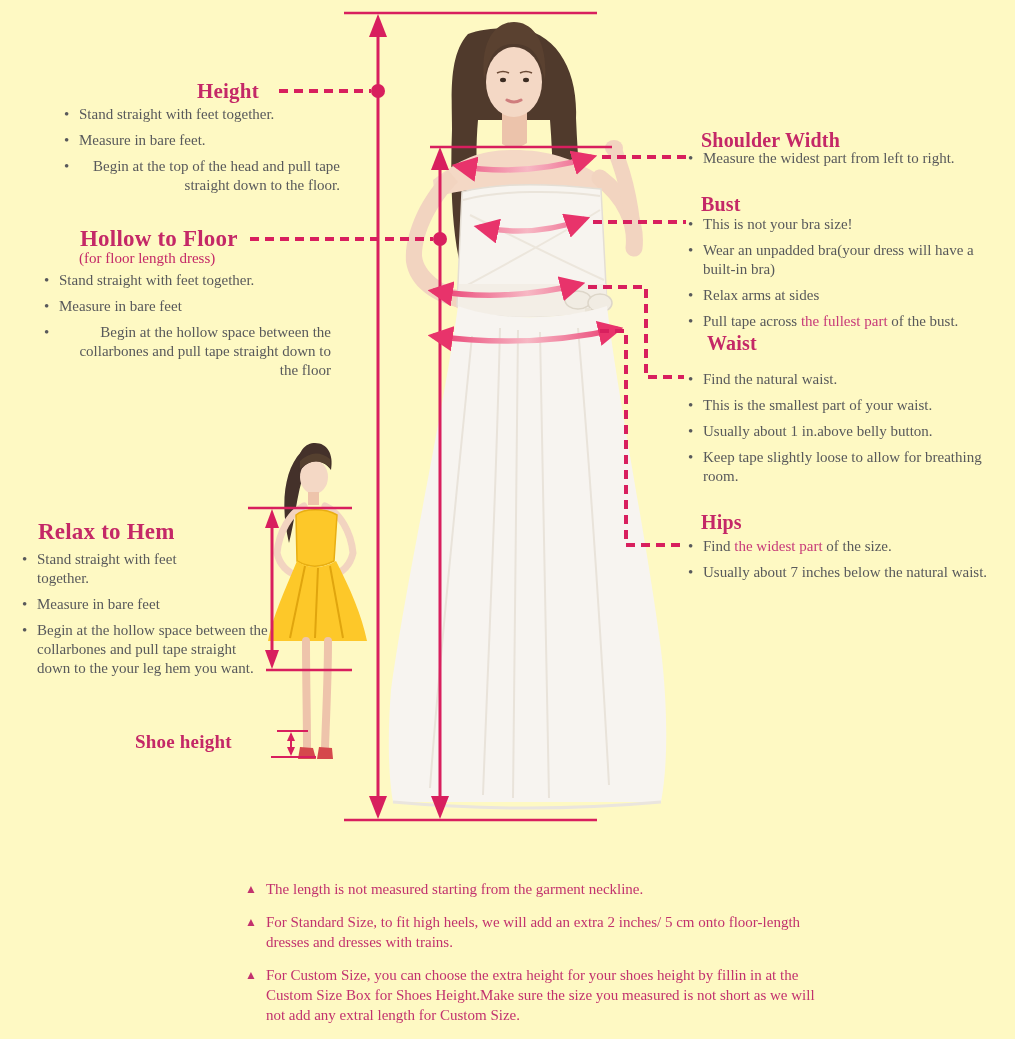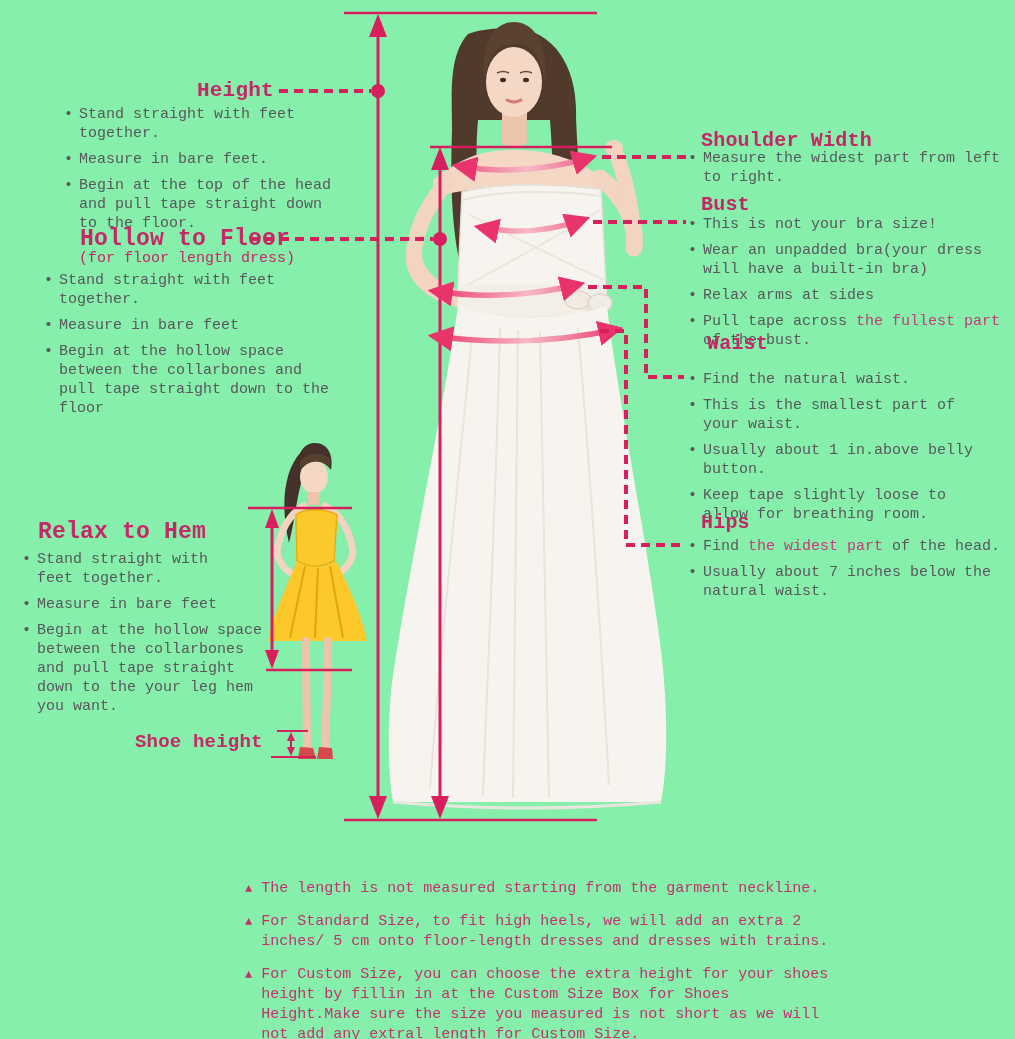--- a/index.html
+++ b/index.html
@@ -1,33 +1,33 @@
 <!DOCTYPE html>
 <html><head>
 <meta charset="utf-8">
 <style>
   html,body{margin:0;padding:0;background:#ffffff;}
   .canvas{
-    position:relative;width:1015px;height:1039px;background:#86efac;
-    font-family:Liberation Mono, monospace;overflow:hidden;
+    position:relative;width:1015px;height:1039px;background:#fef9c3;
+    font-family:Liberation Serif, serif;overflow:hidden;
   }
   svg.overlay{position:absolute;left:0;top:0;z-index:1;}
   .txt{position:absolute;z-index:2;}
   .sec-title{color:#c42867;font-weight:bold;font-size:20px;letter-spacing:0.2px;white-space:nowrap;}
   .sec-title.big{font-size:23px;}
   .sec-sub{color:#c42867;font-size:15px;white-space:nowrap;}
   ul.spec{list-style:none;margin:0;padding:0;color:#58595b;font-size:15px;line-height:19px;}
   ul.spec li{position:relative;padding-left:17px;margin-bottom:7px;}
   ul.spec li::before{content:"\2022";position:absolute;left:2px;top:0;color:#58595b;}
   .hl{color:#c73a79;}
   .notes{color:#c2326e;font-size:15px;line-height:20px;}
   .note{display:flex;gap:9px;margin-bottom:13px;}
   .tri{font-size:12px;line-height:20px;flex:0 0 auto;}
   .w190{max-width:192px;}
-  .w268{max-width:272px;}
+  .w268{max-width:272px;text-align:right;}
   .w282{max-width:284px;}
 </style>
 </head>
 <body>
 
 <div class="canvas">
 
   <svg class="overlay" width="1015" height="1039" viewBox="0 0 1015 1039">
     <defs>
       <linearGradient id="arrGrad" gradientUnits="userSpaceOnUse" x1="430" y1="0" x2="625" y2="0">
@@ -194,21 +194,21 @@
   <div class="txt sec-title" style="left:707px;top:332px;">Waist</div>
   <ul class="spec" style="position:absolute;z-index:2;left:686px;top:370px;width:312px;">
     <li>Find the natural waist.</li>
     <li>This is the smallest part of your waist.</li>
     <li>Usually about 1 in.above belly button.</li>
     <li class="w282">Keep tape slightly loose to allow for breathing room.</li>
   </ul>
 
   <div class="txt sec-title" style="left:701px;top:511px;">Hips</div>
   <ul class="spec" style="position:absolute;z-index:2;left:686px;top:537px;width:315px;">
-    <li><span>Find </span><span class="hl">the widest part</span><span> of the head.</span></li>
+    <li><span>Find </span><span class="hl">the widest part</span><span> of the size.</span></li>
     <li style="max-width:300px;">Usually about 7 inches below the natural waist.</li>
   </ul>
 
   <div class="txt notes" style="left:245px;top:879px;width:586px;">
     <div class="note">
       <span class="tri">▲</span>
       <span>The length is not measured starting from the garment neckline.</span>
     </div>
     <div class="note">
       <span class="tri">▲</span>

